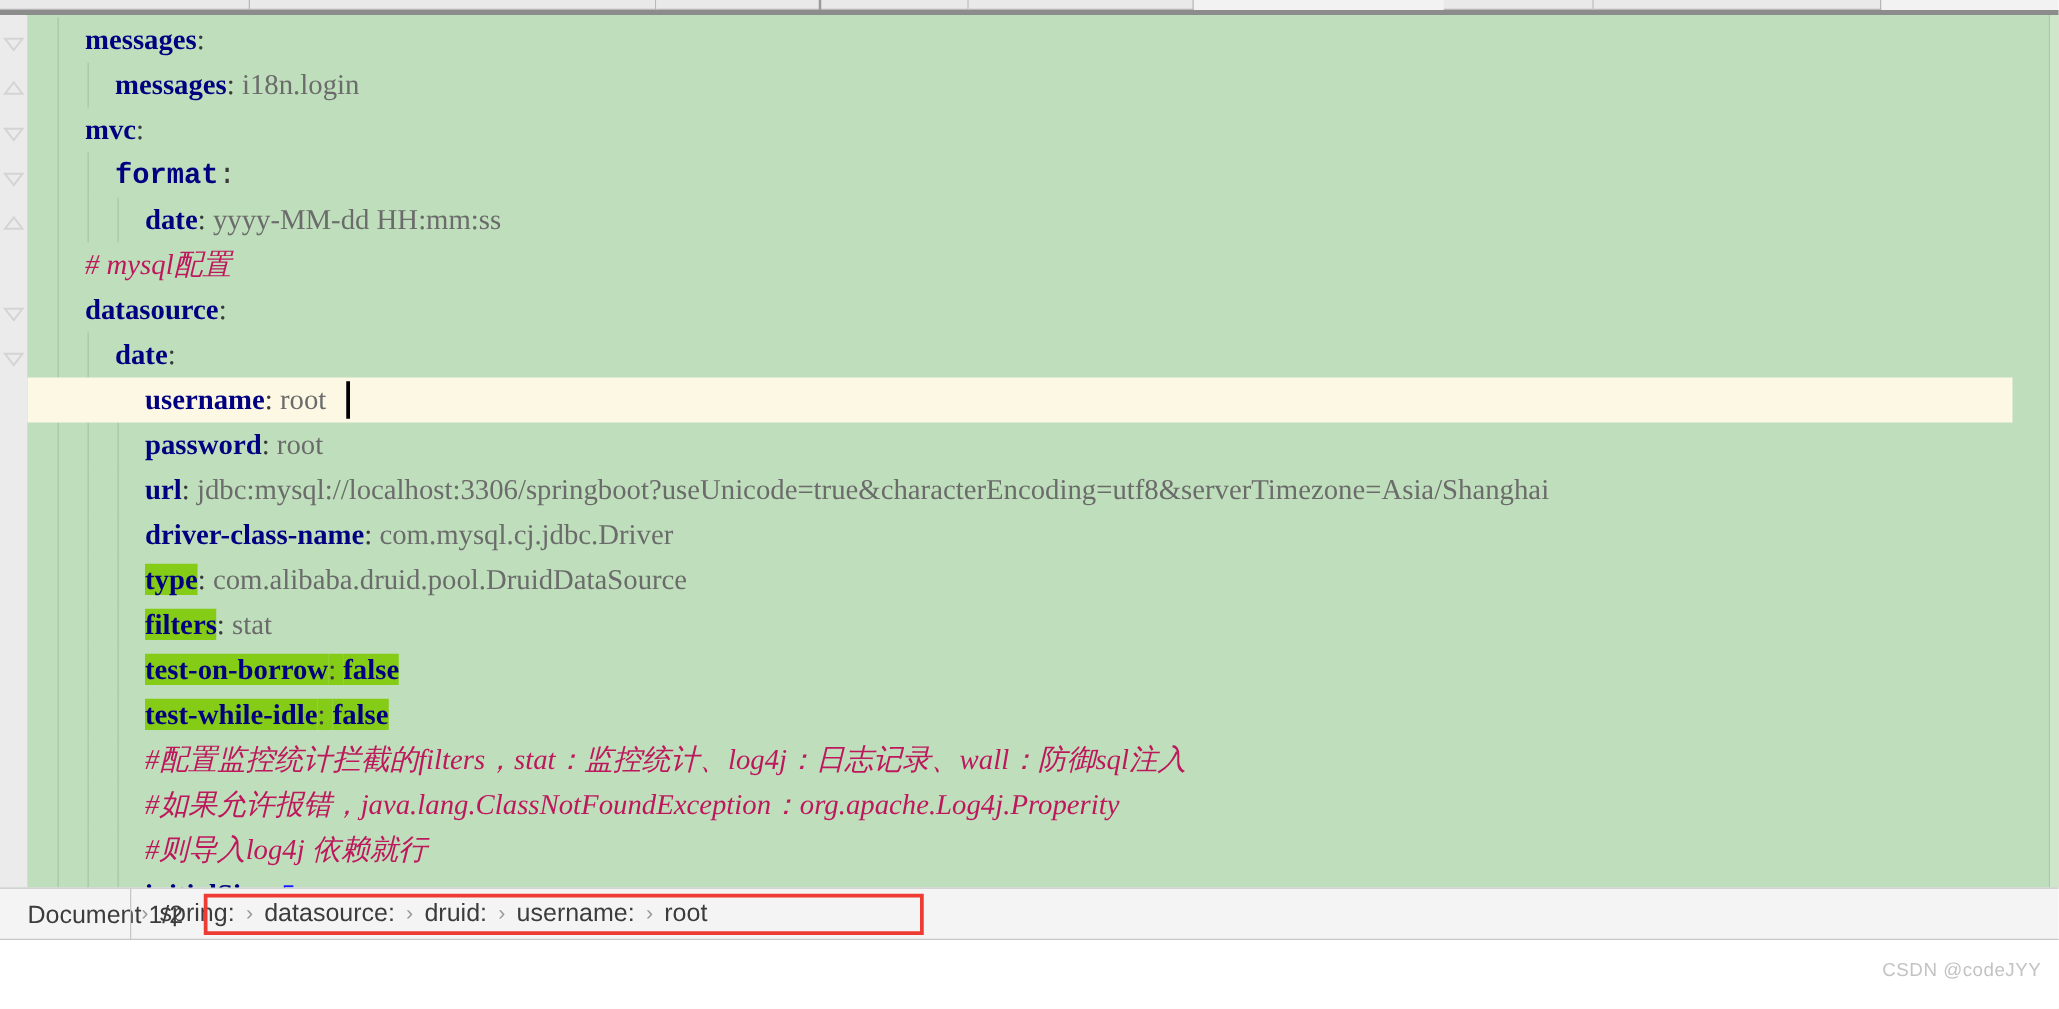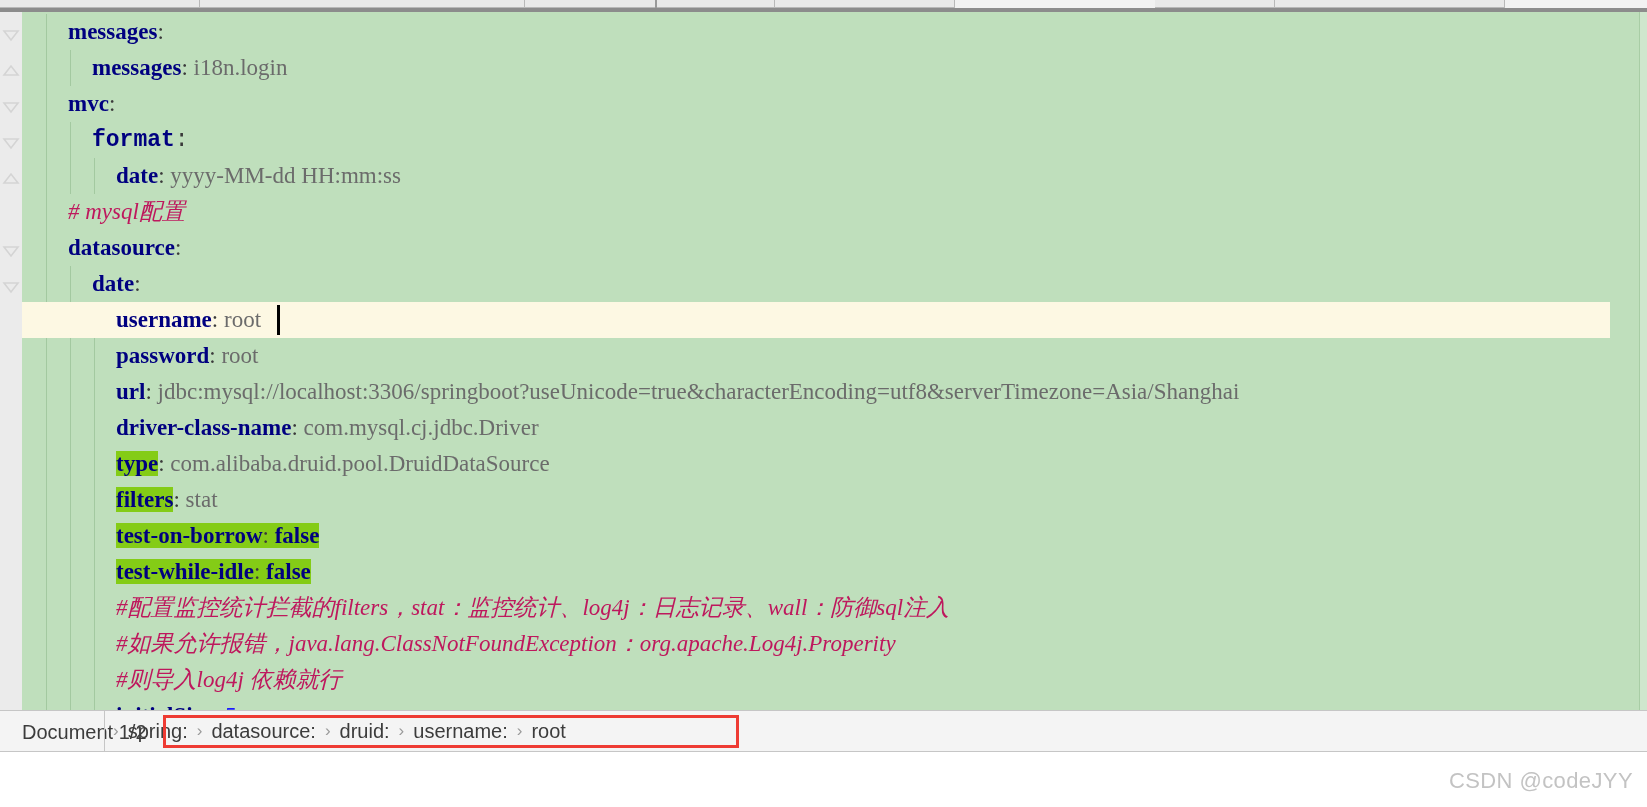--- a/index.html
+++ b/index.html
@@ -190,21 +190,21 @@
   #footer {
     position: absolute;
     left: 0; top: 752px;
     width: 1647px; height: 55px;
     background: #ffffff;
   }
   #watermark {
     position: absolute;
     right: 14px; top: 16px;
     font-family: "Liberation Sans", sans-serif;
-    font-size: 22px;
+    font-size: 15px;
     color: #c3c3c3;
     letter-spacing: 0.4px;
   }
 </style>
 </head>
 <body>
 
 <div id="toolbar-strip">
   <div class="tb-seg" style="left:0px;width:200px;"></div>
   <div class="tb-seg" style="left:200px;width:325px;"></div>

